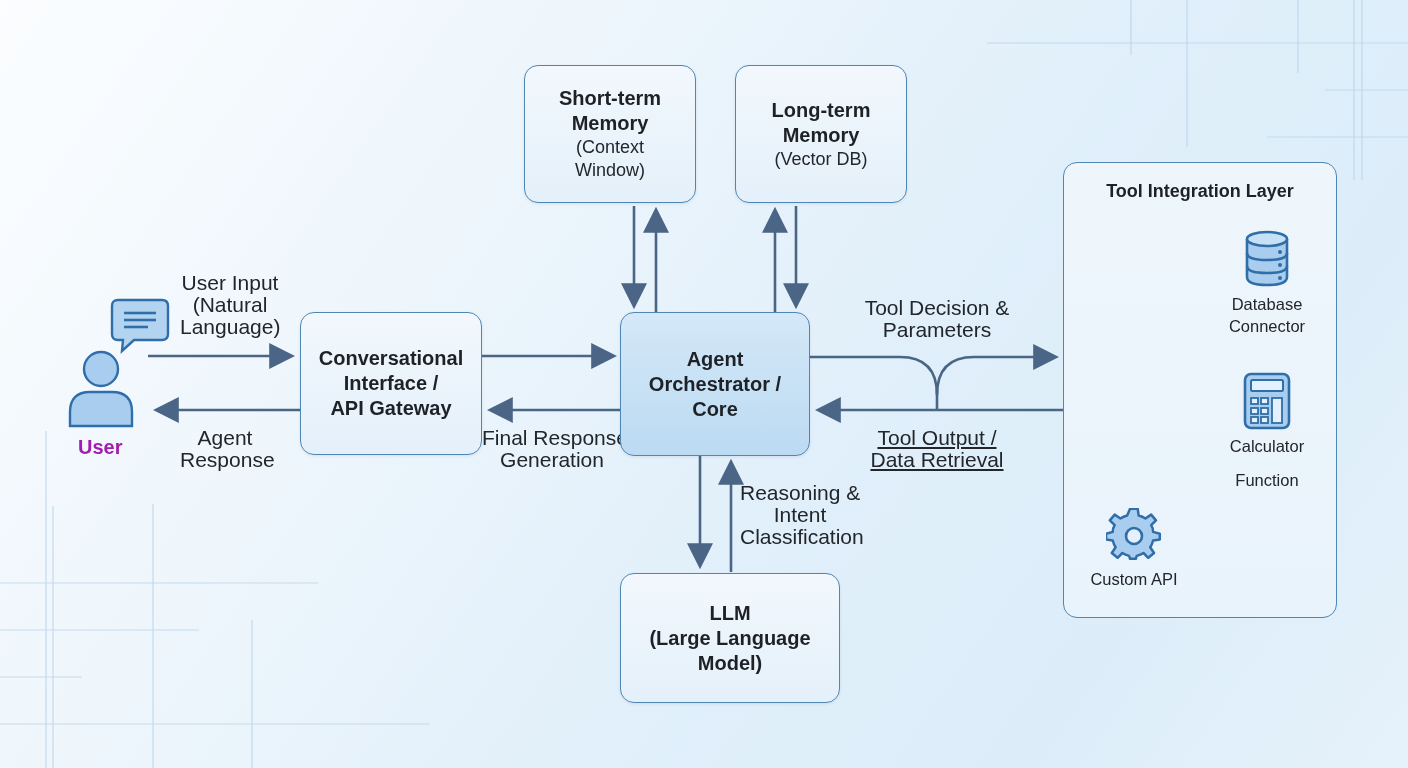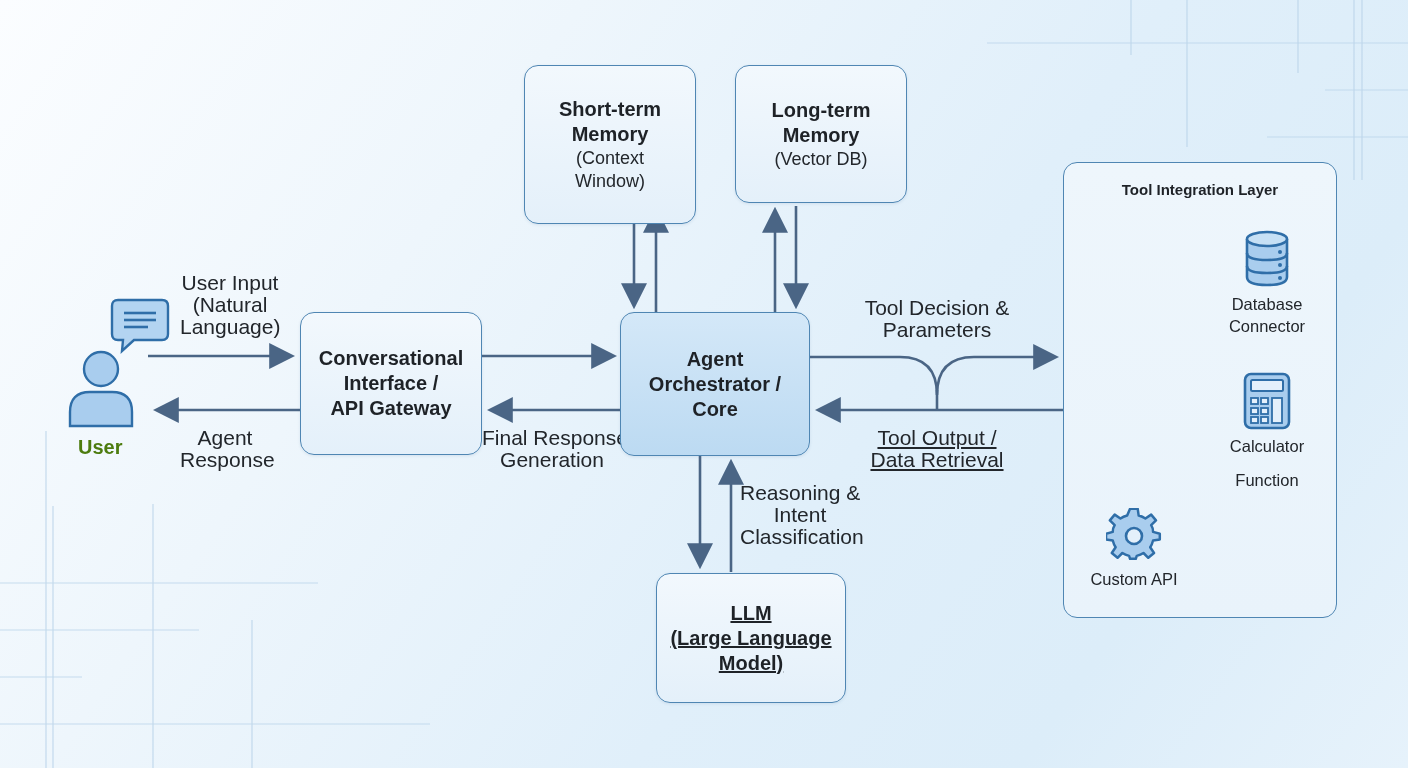--- a/index.html
+++ b/index.html
@@ -19,25 +19,25 @@
   }
   .node.core { background: linear-gradient(180deg, #d4e8f8 0%, #bcdaf2 100%); }
   .node .title { font-weight: bold; font-size: 20px; line-height: 25px; color: #1e2227; }
   .node .sub { font-size: 18px; line-height: 23px; color: #23272c; }
   .label { position: absolute; text-align: center; font-size: 21px; line-height: 22px; color: #22262b; white-space: nowrap; }
   .tool-panel {
     position: absolute; left: 1063px; top: 162px; width: 274px; height: 456px; box-sizing: border-box;
     border: 1.6px solid #4f86b3; border-radius: 14px;
     background: linear-gradient(180deg, #eef6fc 0%, #e9f3fb 100%);
   }
-  .tool-panel .panel-title { position: absolute; left: 0; right: 0; top: 18px; text-align: center; font-weight: bold; font-size: 15px; color: #1e2227; }
+  .tool-panel .panel-title { position: absolute; left: 0; right: 0; top: 18px; text-align: center; font-weight: bold; font-size: 18px; color: #1e2227; }
   .tool { position: absolute; width: 130px; text-align: center; }
   .tool svg { display: block; margin: 0 auto; }
   .tool .tool-label { font-size: 16.5px; line-height: 22px; color: #22262b; margin-top: 4px; }
-  .user-label { position: absolute; left: 78px; top: 436px; font-weight: bold; font-size: 20px; color: #4d7c0f; }
+  .user-label { position: absolute; left: 78px; top: 436px; font-weight: bold; font-size: 20px; color: #a21caf; }
   svg.arrows { position: absolute; left: 0; top: 0; width: 1408px; height: 768px; pointer-events: none; }
 </style>
 </head>
 <body>
 
 <svg class="bg-lines" viewBox="0 0 1408 768">
   <g stroke="#b9d3ea" stroke-width="1.2" opacity="0.8">
     <line x1="987" y1="43" x2="1408" y2="43"></line>
     <line x1="1131" y1="0" x2="1131" y2="55"></line>
     <line x1="1187" y1="0" x2="1187" y2="147"></line>
@@ -136,34 +136,34 @@
   <div class="title">Interface /</div>
   <div class="title">API Gateway</div>
 </div>
 
 <div class="node core" style="left:620px;top:312px;width:190px;height:144px;">
   <div class="title">Agent</div>
   <div class="title">Orchestrator /</div>
   <div class="title">Core</div>
 </div>
 
-<div class="node" style="left:524px;top:65px;width:172px;height:159px;">
+<div class="node" style="left:524px;top:65px;width:172px;height:138px;">
   <div class="title">Short-term</div>
   <div class="title">Memory</div>
   <div class="sub">(Context</div>
   <div class="sub">Window)</div>
 </div>
 
 <div class="node" style="left:735px;top:65px;width:172px;height:138px;">
   <div class="title">Long-term</div>
   <div class="title">Memory</div>
   <div class="sub">(Vector DB)</div>
 </div>
 
-<div class="node" style="left:656px;top:573px;width:190px;height:130px;text-decoration:underline;">
+<div class="node" style="left:620px;top:573px;width:220px;height:130px;">
   <div class="title">LLM</div>
   <div class="title">(Large Language</div>
   <div class="title">Model)</div>
 </div>
 
 <div class="tool-panel">
   <div class="panel-title">Tool Integration Layer</div>
 
 
   <div class="tool" style="left:138px;top:66px;">

